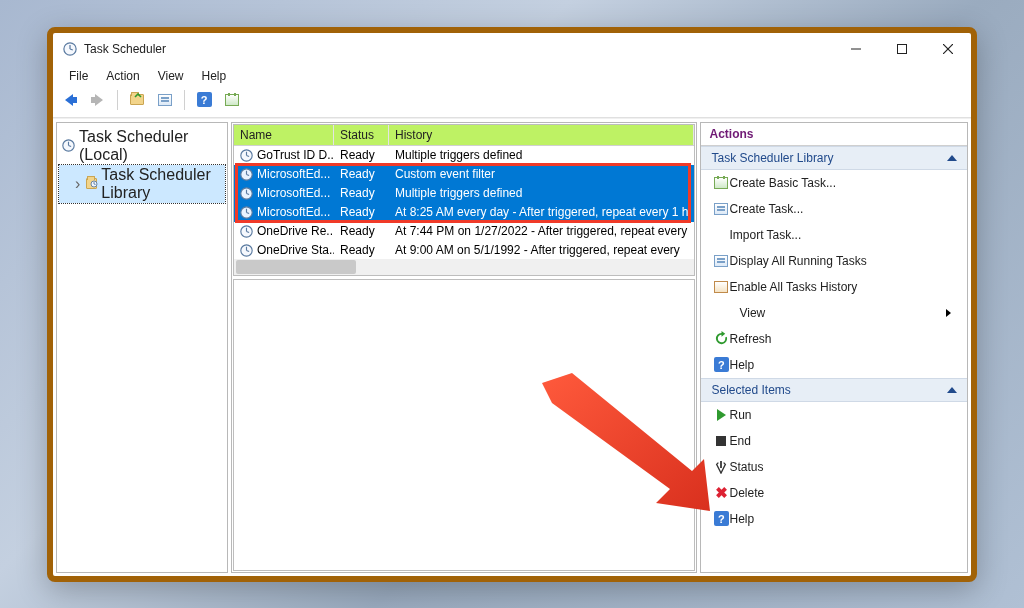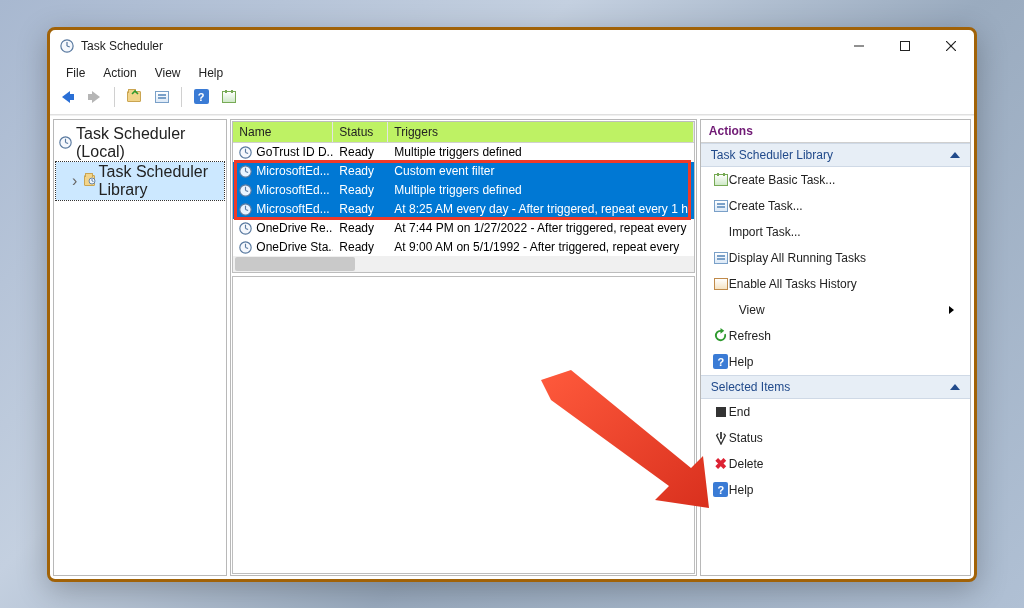--- a/index.html
+++ b/index.html
@@ -5,21 +5,21 @@
   * { box-sizing: border-box; }
   html, body { margin: 0; padding: 0; font-family: "Segoe UI", Tahoma, sans-serif; font-size: 12px; height: 100%; }
   body {
     background: linear-gradient(135deg, #a8b8d0 0%, #c4d0e0 35%, #9aabbf 60%, #b0c0d4 100%);
     display: flex; align-items: center; justify-content: center;
     width: 1024px; height: 608px; overflow: hidden;
   }
   .window {
     width: 930px; height: 555px;
     background: #fff;
-    border: 3px solid #a16207;
+    border: 6px solid #a16207;
     border-radius: 8px;
     box-shadow: 0 8px 30px rgba(0,0,0,.25);
     display: flex; flex-direction: column;
     overflow: hidden; position: relative;
   }
   
   .titlebar {
     height: 32px; display: flex; align-items: center; justify-content: space-between;
     padding: 0 0 0 10px; font-size: 12px; color: #222;
   }
@@ -217,21 +217,21 @@
           <span>Task Scheduler Library</span>
         </div>
       </div>
     </div>
 
     <div class="pane mid-pane">
       <div class="task-table-wrap">
         <div class="thead">
           <div class="th col-name">Name</div>
           <div class="th col-status">Status</div>
-          <div class="th col-trig">Triggers</div>
+          <div class="th col-trig">History</div>
         </div>
         <div class="tbody" id="task-rows">
             <div class="trow">
               <div class="td col-name">
                 <svg class="clock-icon" viewBox="0 0 16 16">
                   <circle class="face" cx="8" cy="8" r="7" stroke="#5a7aa0" stroke-width="1.4"></circle>
                   <line x1="8" y1="8" x2="8" y2="3.5" stroke="#5a7aa0" stroke-width="1.4"></line>
                   <line x1="8" y1="8" x2="11.2" y2="9.2" stroke="#5a7aa0" stroke-width="1.4"></line>
                 </svg>
                 <span>GoTrust ID D...</span>
@@ -402,20 +402,26 @@
           </div>
       </div>
 
       <div class="section-hdr">
         <span>Selected Items</span>
         <span class="arrowup"></span>
       </div>
       <div class="action-list">
         <div class="action-item">
             <span class="ico">
+              <div class="ico-play"></div>
+            </span>
+            <span>Run</span>
+          </div>
+        <div class="action-item">
+            <span class="ico">
               <div class="ico-stop"></div>
             </span>
             <span>End</span>
           </div>
         <div class="action-item">
             <span class="ico ico-disable">
               <svg viewBox="0 0 16 16">
                 <path d="M8 1 L8 9" stroke="#333" stroke-width="2"></path>
                 <path d="M5 3 L3 5 L8 15 L13 5 L11 3" fill="none" stroke="#333" stroke-width="1.5"></path>
               </svg>

